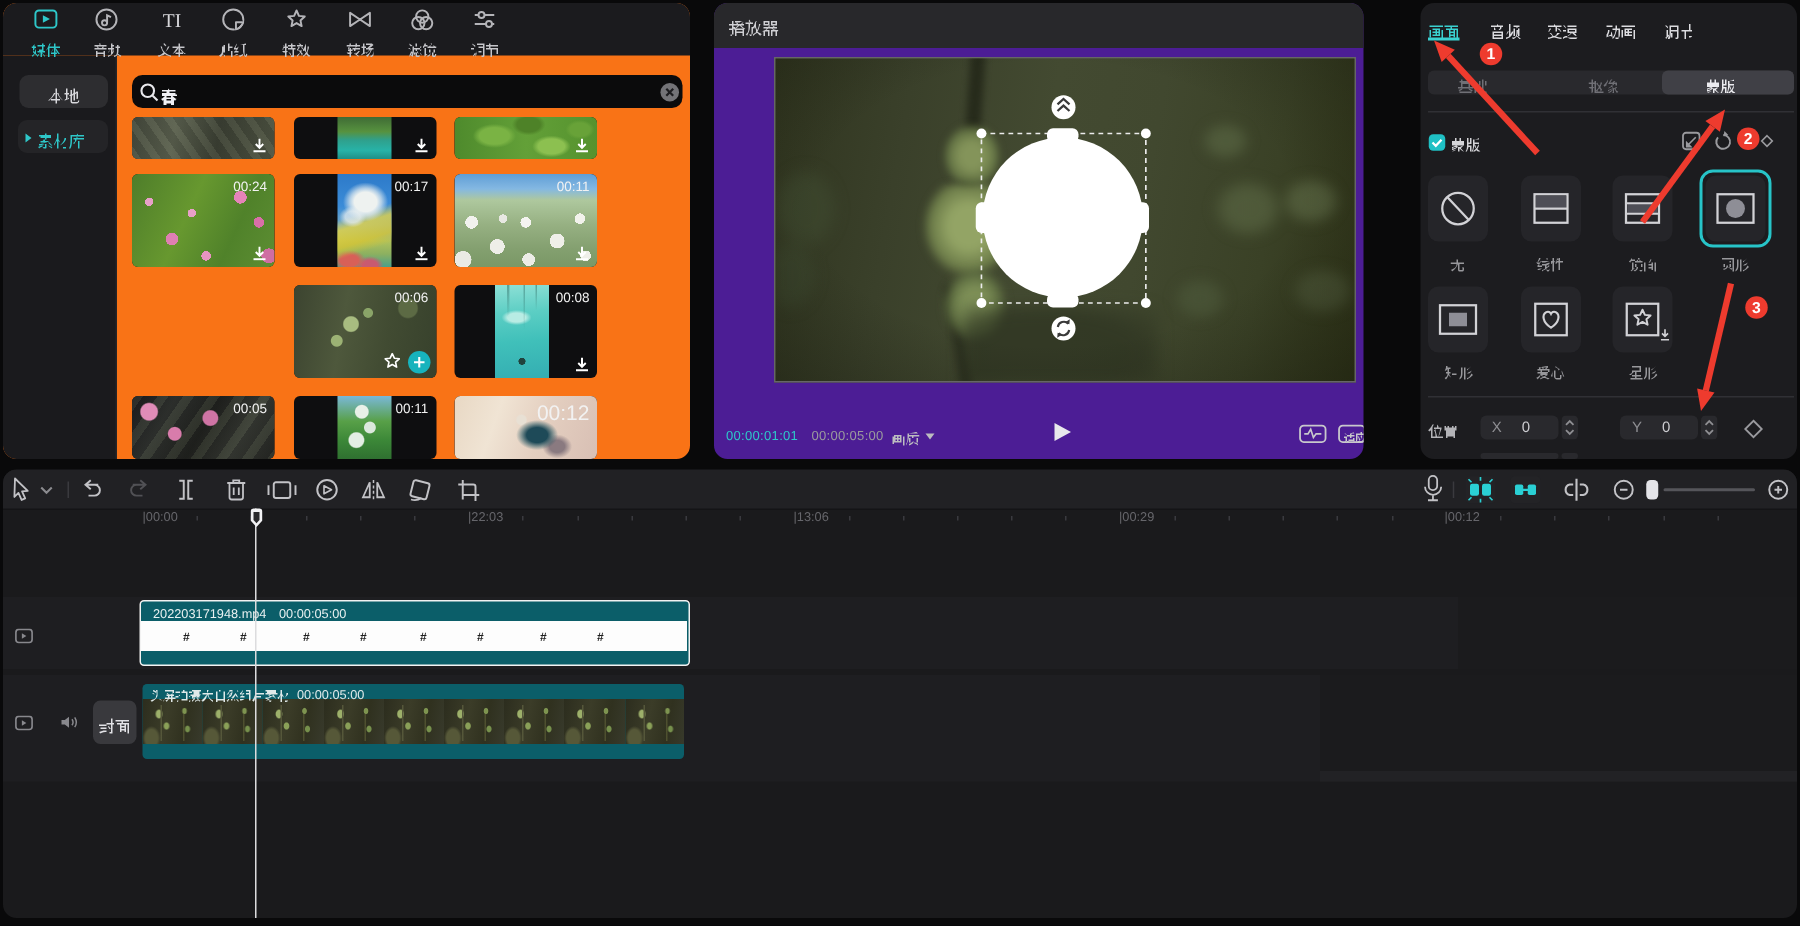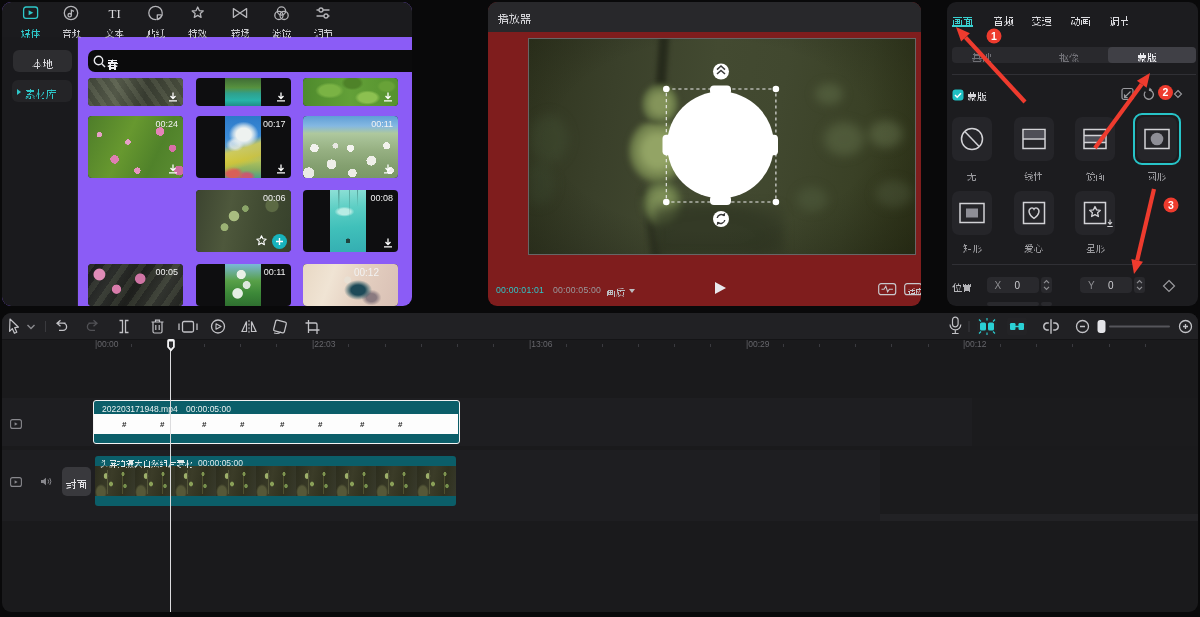--- a/index.html
+++ b/index.html
@@ -3,21 +3,21 @@
 <style>
 *{margin:0;padding:0;box-sizing:border-box}
 html,body{width:1200px;height:617px;background:#050506;overflow:hidden;
 font-family:"Liberation Sans",sans-serif;}
 .abs{position:absolute}
 .panel{position:absolute;background:#1c1c1f;border-radius:9px}
 </style></head>
 <body>
 <div class="abs" style="left:0;top:0;width:1200px;height:617px;background:#09090a">
 
-<div class="panel" style="left:2px;top:2px;width:410px;height:304px;background:#8b5cf6;overflow:hidden">
+<div class="panel" style="left:2px;top:2px;width:458px;height:304px;background:#f97316;overflow:hidden">
 <div class="abs" style="left:0;top:0;width:458px;height:35px;background:#1b1b1e"></div>
 <div class="abs" style="left:0;top:35px;width:76px;height:269px;background:#1a1a1d;border-right:1px solid #252528"></div>
 
 <svg class="abs" style="left:0;top:0" width="458" height="35">
  <g fill="none" stroke-width="1.3">
   <rect x="21.6" y="5" width="14" height="11.4" rx="2.4" stroke="#2ec7c9"></rect>
   <path d="M26.6 8.2 L31.3 10.7 L26.6 13.2 Z" fill="#2ec7c9" stroke="none"></path>
   <circle cx="69" cy="11" r="6.7" stroke="#b4b4b8"></circle>
   <circle cx="67.7" cy="13.2" r="1.7" stroke="#b4b4b8"></circle>
   <path d="M69.4 13.2 L69.4 8.2 L72 9.4" stroke="#b4b4b8"></path>
@@ -170,25 +170,25 @@
 <div class="abs" style="left:86px;top:262px;width:95px;height:42px;background:#0e0e10;border-radius:4px;overflow:hidden">
           <div class="abs" style="left:0;top:0;right:0;bottom:0;background:radial-gradient(circle 9px at 12% 25%,#e08cb8 0 60%,transparent 71%),radial-gradient(circle 7px at 30% 60%,#d87cab 0 60%,transparent 71%),radial-gradient(circle 8px at 55% 35%,#cf74a4 0 60%,transparent 71%),repeating-linear-gradient(125deg,#3e423866 0 6px,#16161866 6px 14px),linear-gradient(120deg,#1c1c1e 0%,#3a3e38 25%,#23251f 50%,#44483e 75%,#2a2c26 100%)"></div>
           <div class="abs" style="right:5px;top:3px;color:#f2f2f2;font-size:9px">00:05</div>
         </div>
 <div class="abs" style="left:193.5px;top:262px;width:95px;height:42px;background:#0e0e10;border-radius:4px;overflow:hidden">
           <div class="abs" style="left:29px;top:0;width:36px;bottom:0;background:radial-gradient(circle 7px at 45% 25%,#e8f0e8 0 60%,transparent 71%),radial-gradient(circle 6px at 60% 50%,#dce8dc 0 60%,transparent 71%),radial-gradient(circle 8px at 35% 70%,#e4eee4 0 60%,transparent 71%),linear-gradient(#7ab8d8 0%,#58a048 40%,#3c8838 70%,#2f7030 100%)"></div>
           <div class="abs" style="right:5px;top:3px;color:#f2f2f2;font-size:9px">00:11</div>
         </div>
 <div class="abs" style="left:301px;top:262px;width:95px;height:42px;background:#0e0e10;border-radius:4px;overflow:hidden">
           <div class="abs" style="left:0;top:0;right:0;bottom:0;background:radial-gradient(ellipse 14px 10px at 58% 62%,#1e4a58 0 50%,#2a5a6688 75%,transparent 100%),radial-gradient(circle 5px at 47% 38%,#e8e0d4 0 60%,transparent 80%),radial-gradient(ellipse 10px 8px at 72% 80%,#8a7a80 0 50%,transparent 100%),linear-gradient(110deg,#e8d8c4 0%,#f0e4d4 30%,#e4cfc0 60%,#d8bfb4 100%)"></div>
-          <div class="abs" style="right:19px;top:3px;color:#f2f2f2;font-size:10px">00:12</div>
+          <div class="abs" style="right:5px;top:3px;color:#f2f2f2;font-size:14px">00:12</div>
         </div>
 </div>
     </div>
-<div class="panel" style="left:488px;top:2px;width:433px;height:304px;background:#7f1d1d;overflow:hidden">
+<div class="panel" style="left:476px;top:2px;width:433px;height:304px;background:#4c1d95;overflow:hidden">
 <div class="abs" style="left:0;top:0;width:464px;height:30px;background:#28282b"></div>
 <div style="position:absolute;left:10px;top:8px;">
         <svg width="33.0" height="15.9" viewBox="0 0 33.0 15.9" style="display:block">
           <path fill="#cfcfd3" d="M9 5C9 5 8 6 8 6H7V5C8 4 9 4 10 4L9 4C8 4 6 4 4 4C4 4 4 5 4 5C5 5 6 5 7 5V6H4V7H6C5 8 4 9 3 9C3 9 4 10 4 10C4 10 4 10 4 9V14H5V13H9V14H10V9L10 10C10 9 11 9 11 9C10 9 9 8 8 7H10V6H9C9 6 9 5 10 5ZM5 5C5 6 5 6 5 6L6 6C6 6 6 5 5 5ZM7 7V9H7V7C8 8 9 9 10 9H4C5 9 6 8 7 7ZM7 10V11H5V10ZM7 10H9V11H7ZM7 12V13H5V12ZM7 12H9V13H7ZM2 4V6H0V7H2V9L0 9L0 10L2 10V13C2 13 2 13 2 13C2 13 1 13 1 13C1 13 1 13 1 14C2 14 2 14 2 13C3 13 3 13 3 13V9L4 9L4 8L3 8V7H4V6H3V4Z M13 4C13 4 14 5 14 5L15 5C14 5 14 4 14 3ZM11 5V6H13V8C13 10 13 12 11 13C11 13 12 13 12 14C13 12 14 10 14 8V8H15C15 11 15 12 15 13C15 13 15 13 14 13C14 13 14 13 13 13C13 13 14 13 14 14C14 14 15 14 15 14C15 13 15 13 15 13C16 13 16 12 16 8C16 8 16 8 16 8H14V6H16V5ZM18 6H20C20 8 19 9 19 10C18 9 18 8 18 6ZM18 4C17 5 17 7 16 8C16 9 16 9 17 9C17 9 17 8 17 8C18 9 18 10 18 11C18 12 17 12 16 13C16 13 16 13 16 14C17 13 18 12 19 12C19 12 20 13 21 14C21 13 21 13 22 13C21 12 20 12 19 11C20 10 20 8 21 6H22V6H18C18 5 18 4 19 4Z M24 5H26V6H24ZM29 5H31V6H29ZM29 7C29 8 30 8 30 8H27C27 8 27 7 28 7L27 7V4H23V7H27C27 7 26 8 26 8H23V9H25C25 10 24 10 22 11C22 11 23 11 23 11L23 11V14H24V13H26V14H27V10H25C25 10 26 9 26 9H28C29 9 29 10 30 10H28V14H29V13H31V14H32V11L32 11C32 11 33 11 33 10C31 10 30 10 29 9H32V8H31L31 8C30 8 30 7 29 7ZM28 4V7H32V4ZM24 13V11H26V13ZM29 13V11H31V13Z"></path>
         </svg>
       </div>
 <div class="abs" style="left:40px;top:35.5px;width:388px;height:217px;background:#3a4028;border:1px solid #666;overflow:hidden">
 <div class="abs" style="left:0;top:0;width:386px;height:215px;background:
 linear-gradient(100deg,#30351f 0%,#3a402a 22%,#434a31 45%,#41482f 62%,#3a4126 82%,#2f3418 100%)"></div>
 <div class="abs" style="left:265px;top:35px;width:120px;height:160px;background:

